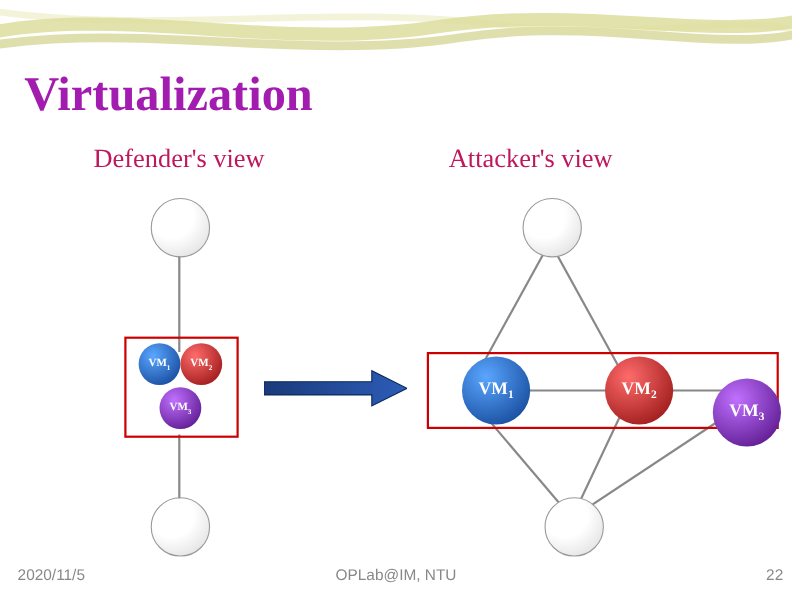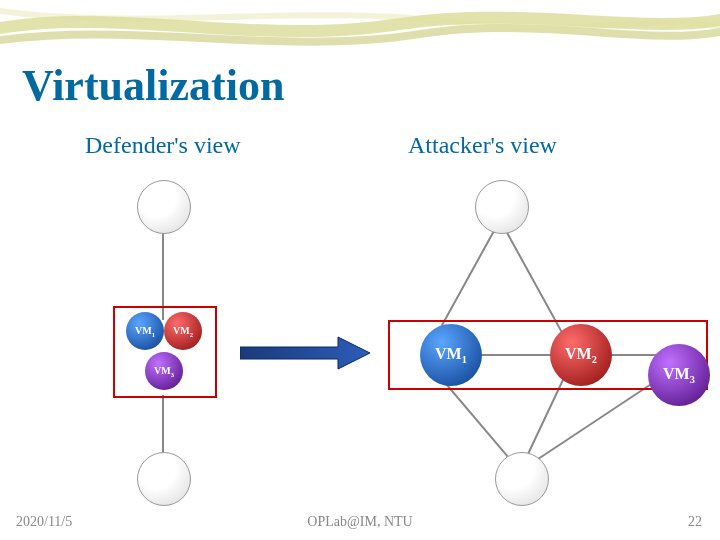--- a/index.html
+++ b/index.html
@@ -1,36 +1,36 @@
 <!DOCTYPE html>
 <html><head>
 <meta charset="utf-8">
 <style>
   *{box-sizing:border-box;margin:0;padding:0}
   body{width:720px;height:540px;font-family:"Times New Roman",serif;background:#fff;position:relative;overflow:hidden}
   .ribbon{position:absolute;top:0;left:0;width:720px;height:60px;pointer-events:none}
   .ribbon svg{width:100%;height:100%}
-  .title{position:absolute;top:60px;left:22px;font-size:44px;color:#0369a1}
-  .sub{position:absolute;top:132px;font-size:24px;color:#0369a1}
+  .title{position:absolute;top:60px;left:22px;font-size:44px;color:#a21caf}
+  .sub{position:absolute;top:132px;font-size:24px;color:#be185d}
   .sub-left{left:85px}
   .sub-right{left:408px}
   .node{position:absolute;border-radius:50%}
   .blank{width:54px;height:54px;background:radial-gradient(circle at 35% 30%,#fff 0%,#fff 40%,#d8d8d8 100%);border:1px solid #999}
   .vm{display:flex;align-items:center;justify-content:center;color:#fff;font-weight:bold}
   .vm-small{width:38px;height:38px;font-size:10px}
   .vm-big{width:62px;height:62px;font-size:16px}
   .vm1{background:radial-gradient(circle at 35% 30%,#5aa6ff,#0a3a8a)}
   .vm2{background:radial-gradient(circle at 35% 30%,#ff6b6b,#8a0a0a)}
   .vm3{background:radial-gradient(circle at 35% 30%,#c070ff,#4a0a7a)}
   .arrow{position:absolute;top:335px;left:240px;width:130px;height:36px}
   .redbox{position:absolute;border:2px solid #c00}
-  .footer{position:absolute;bottom:10px;font-size:14px;color:#888;font-family:Liberation Serif, serif}
+  .footer{position:absolute;bottom:10px;font-size:14px;color:#888;font-family:Liberation Sans, sans-serif}
   .f-date{left:16px}
   .f-mid{left:50%;transform:translateX(-50%)}
-  .f-page{right:18px}
+  .f-page{right:8px}
   .line{position:absolute;background:#888}
   sub{font-size:0.65em;vertical-align:sub}
 </style>
 </head>
 <body>
 
 <div class="ribbon">
   <svg viewBox="0 0 720 60" preserveAspectRatio="none">
     <path d="M0,22 C120,2 260,40 400,18 C520,0 640,28 720,14 L720,26 C640,40 520,12 400,30 C260,52 120,14 0,34 Z" fill="#c5c659" opacity="0.5"></path>
     <path d="M0,36 C140,18 280,52 420,30 C540,12 640,42 720,28 L720,36 C640,50 540,20 420,38 C280,60 140,26 0,44 Z" fill="#b6b84a" opacity="0.45"></path>

